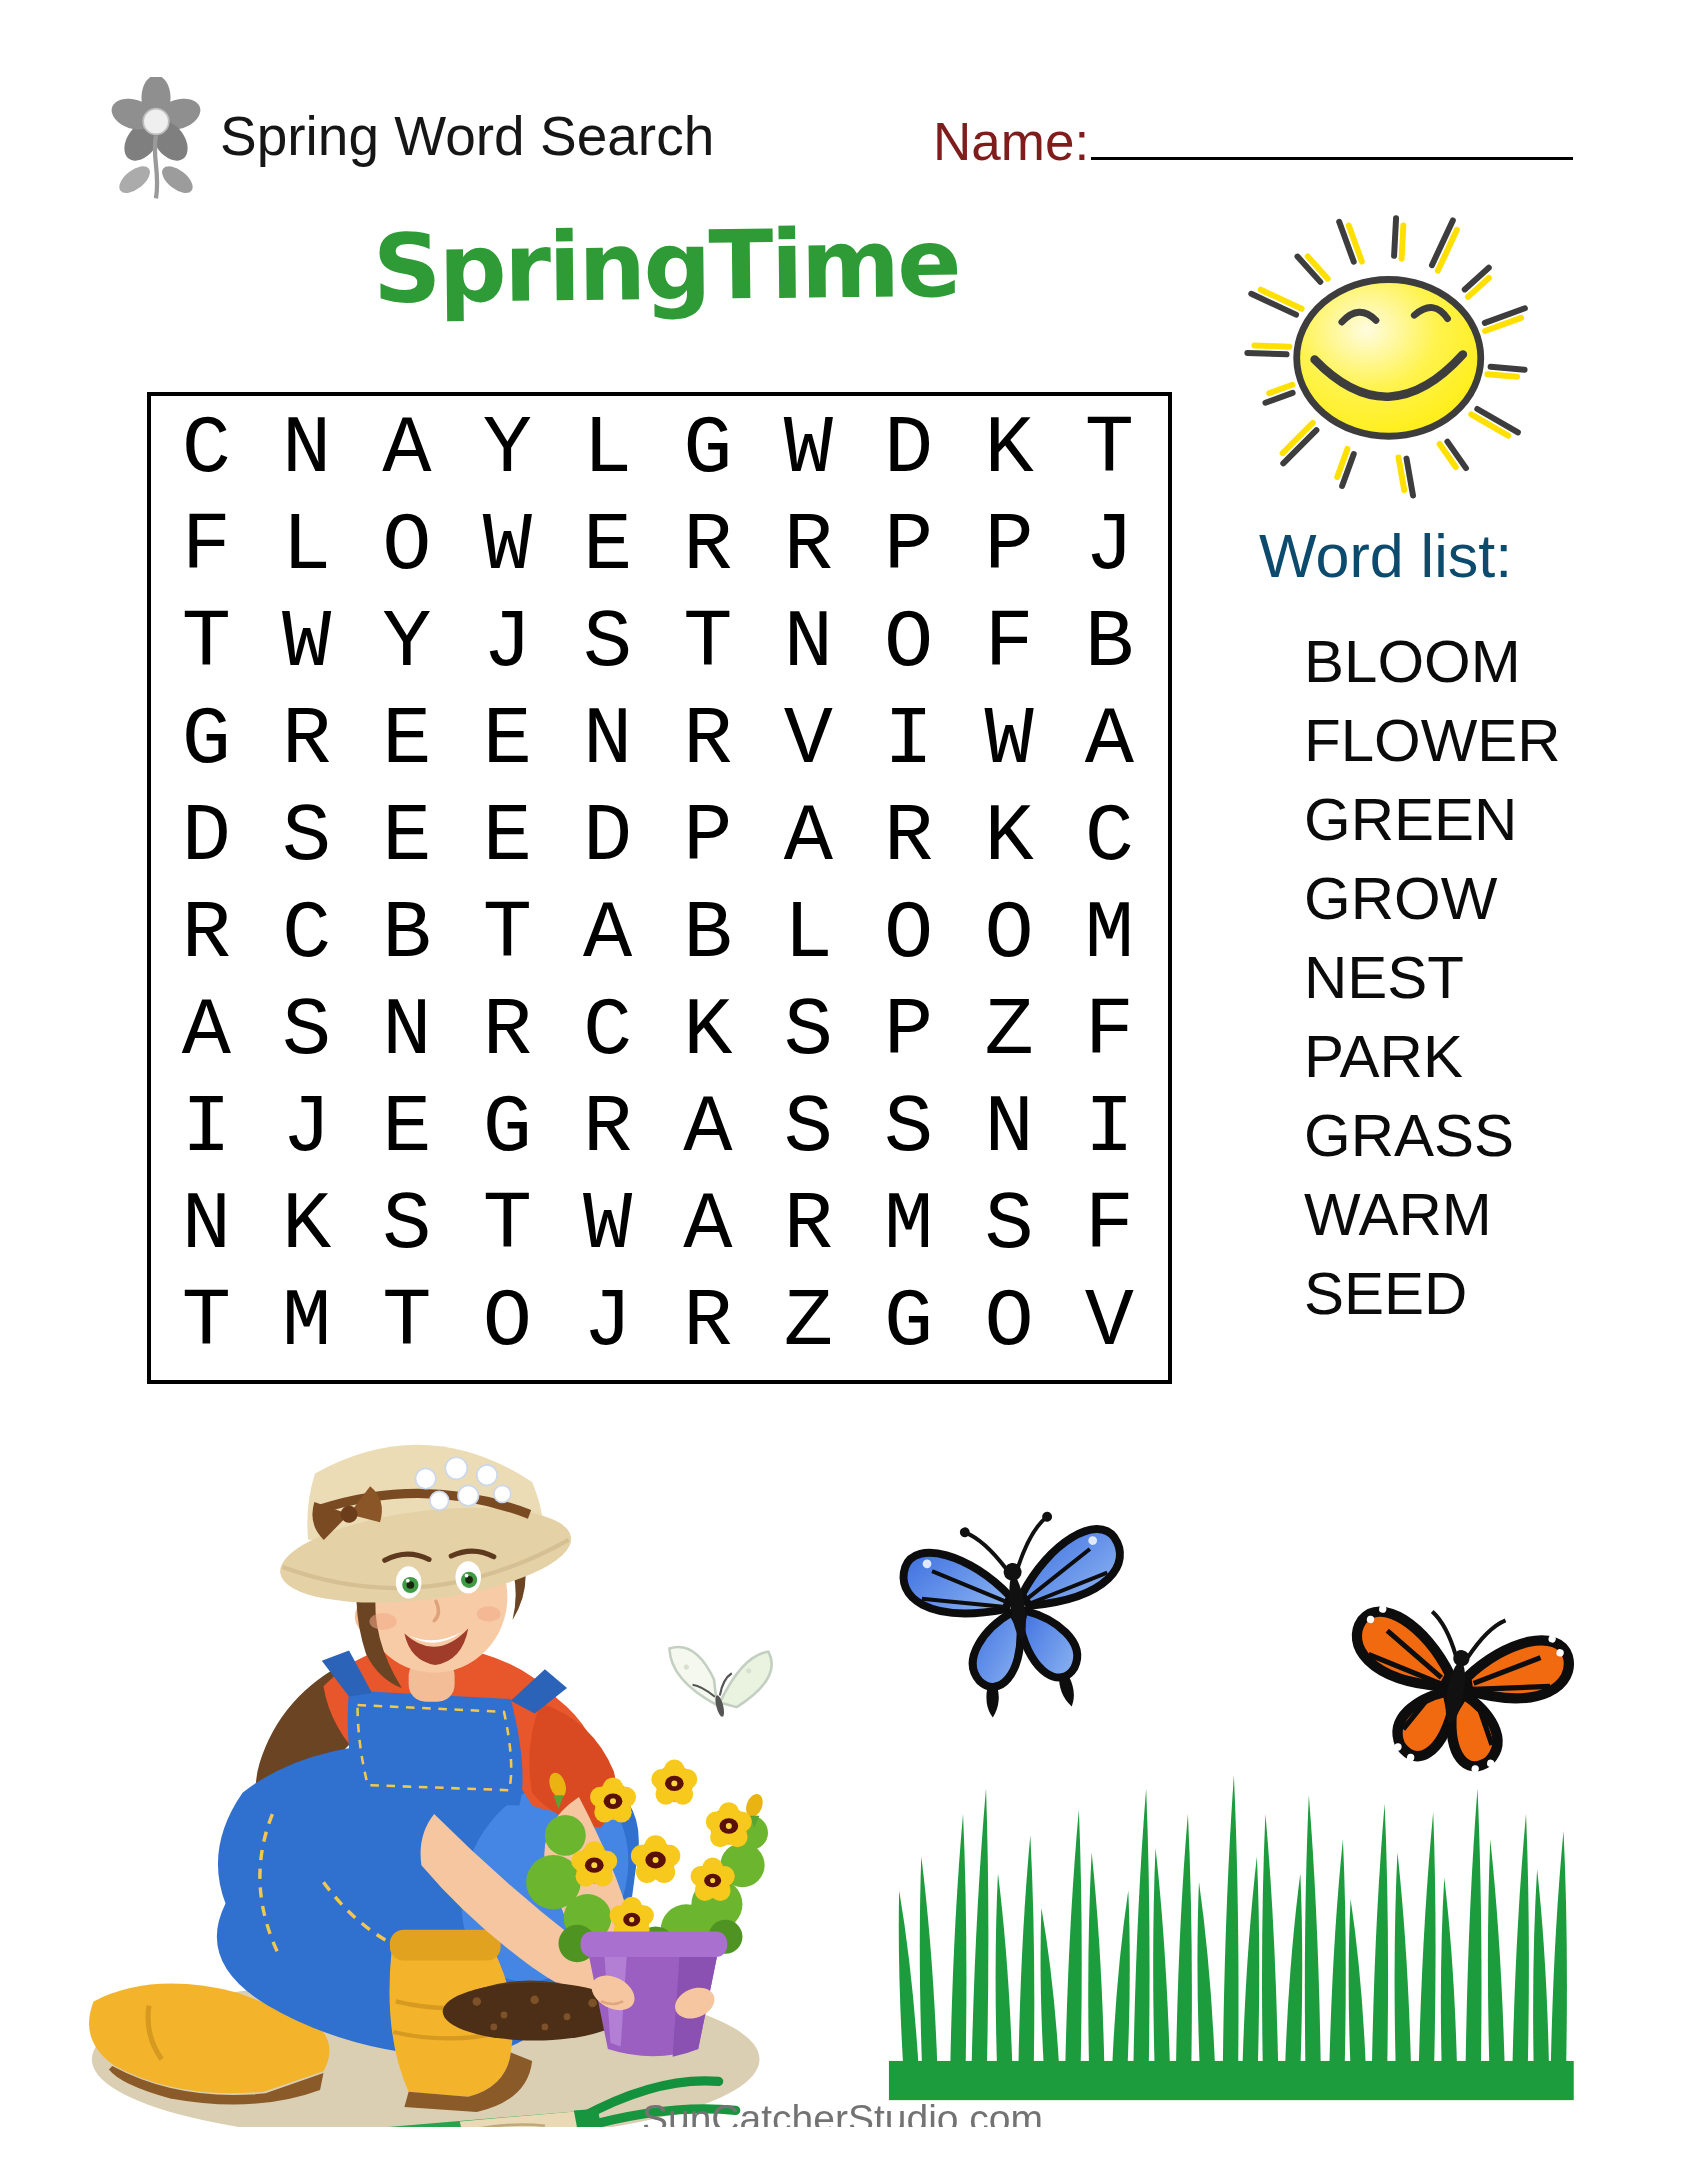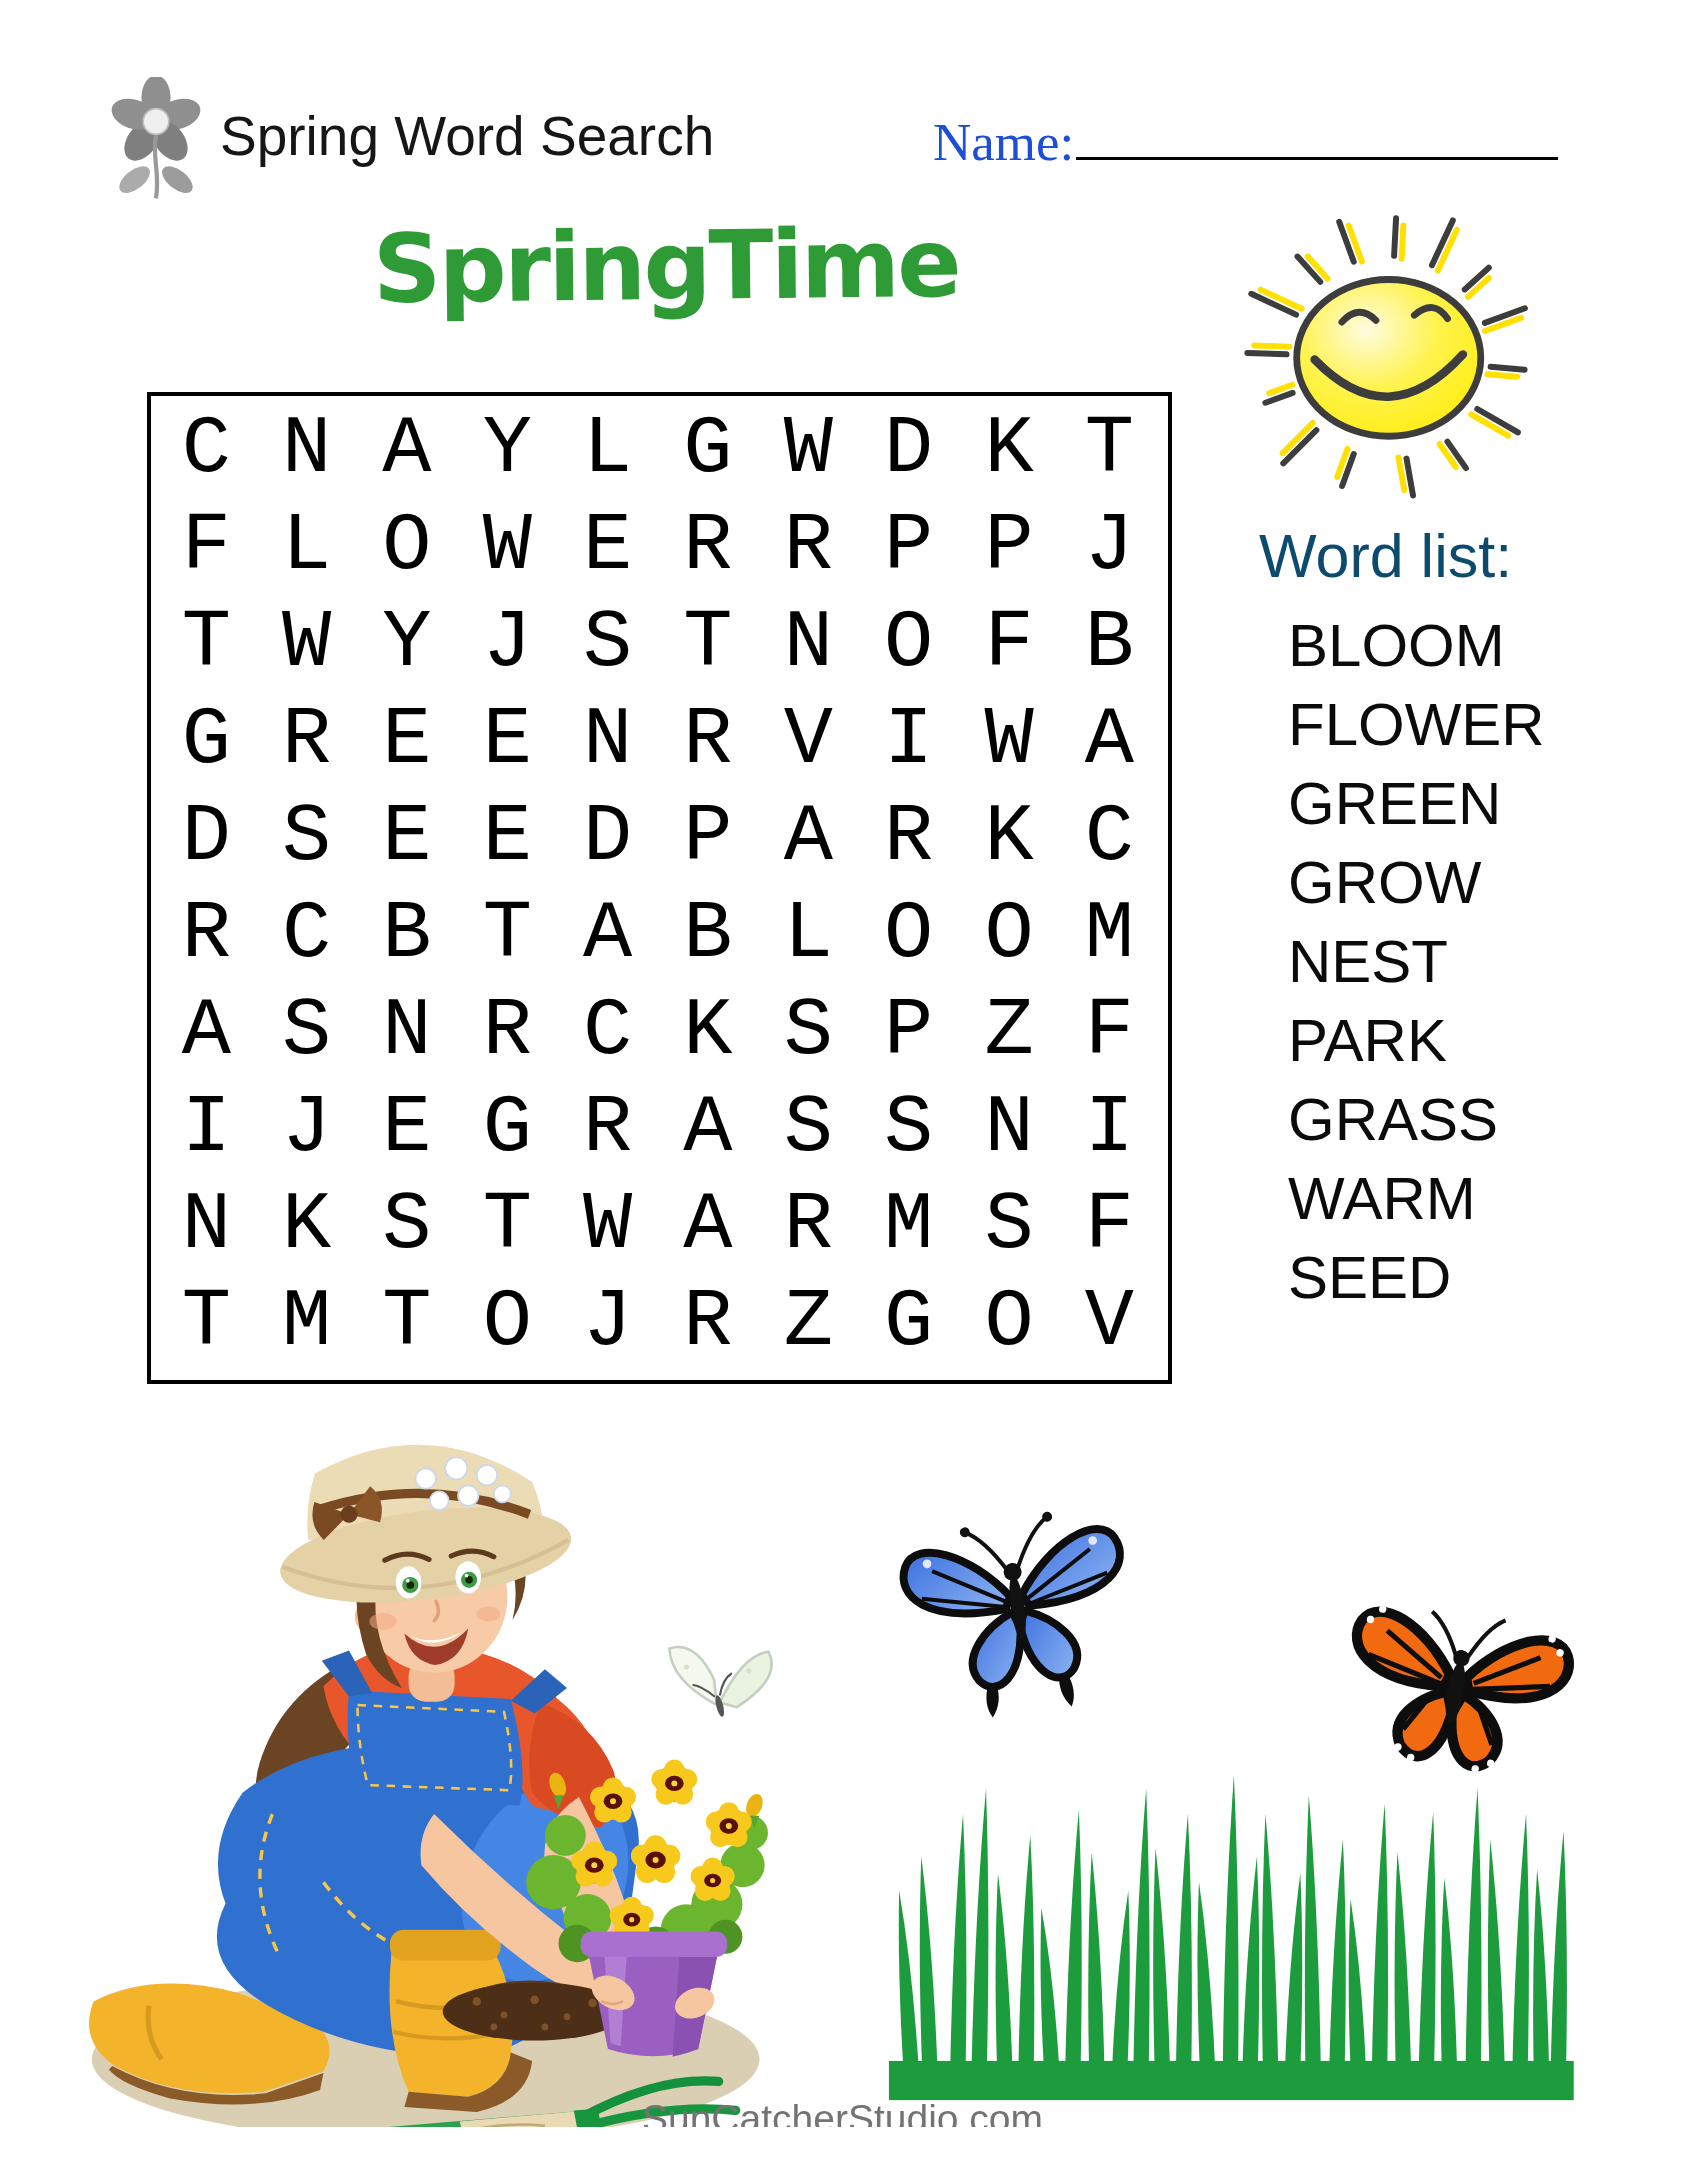--- a/index.html
+++ b/index.html
@@ -2,41 +2,41 @@
 <html style="font-size:13.6px"><head>
 <meta charset="utf-8">
 <style>
   html,body{margin:0;padding:0;background:#ffffff;}
   .page{position:relative;width:1685px;height:2127px;background:#fff;overflow:hidden;
         font-family:"Liberation Sans", sans-serif;color:#111;}
 
   
   .flower-icon{position:absolute;left:109px;top:77px;}
   .sheet-title{position:absolute;left:220px;top:104px;font-size:55px;color:#161616;letter-spacing:0px;}
-  .name-block{position:absolute;left:933px;top:111px;font-size:53px;color:#1d4ed8;white-space:nowrap;font-family:Liberation Serif, serif;}
+  .name-block{position:absolute;left:933px;top:111px;font-size:53px;color:#7f1d1d;white-space:nowrap;}
   .name-line{display:inline-block;width:482px;height:46px;border-bottom:3.4px solid #000;margin-left:1.7px;}
 
   
   .puzzle-title{position:absolute;left:153px;top:211px;width:1026px;margin:0;text-align:center;
                 font-family:"DejaVu Sans", sans-serif;font-weight:800;font-size:95px;
                 color:#2e9b36;letter-spacing:-2.6px;transform:rotate(-0.6deg);}
 
   
   .sun{position:absolute;left:1214px;top:213px;}
 
   
   .grid-box{position:absolute;left:147px;top:392px;width:1025px;height:992px;border:4.3px solid #000;
             box-sizing:border-box;display:grid;grid-template-columns:repeat(10,1fr);
             grid-template-rows:repeat(10,1fr);padding:5.1px 8.5px 8.5px 5.1px;}
   .cell{display:flex;align-items:center;justify-content:center;
         font-family:"Liberation Mono", monospace;font-size:82px;line-height:1;color:#000;}
 
   
   .wl-heading{position:absolute;left:1259px;top:521px;font-size:61px;color:#0c4a6e;}
-  .wordlist{position:absolute;left:1288px;top:606px;margin:0;padding:0;list-style:none;}
+  .wordlist{position:absolute;left:1288px;top:606px;margin:16px;padding:0;list-style:none;}
   .wordlist li{font-size:60px;line-height:79px;color:#0b0b0b;}
 
   
   .girl-illo{position:absolute;left:68px;top:1405px;}
   .butterfly-blue{position:absolute;left:893px;top:1480px;transform:rotate(-8deg);}
   .butterfly-orange{position:absolute;left:1334px;top:1574px;transform:rotate(10deg);}
   .grass-illo{position:absolute;left:877px;top:1773px;}
 
   
   .footer{position:absolute;left:0;right:0;top:2097px;text-align:center;font-size:39px;color:#737373;}

